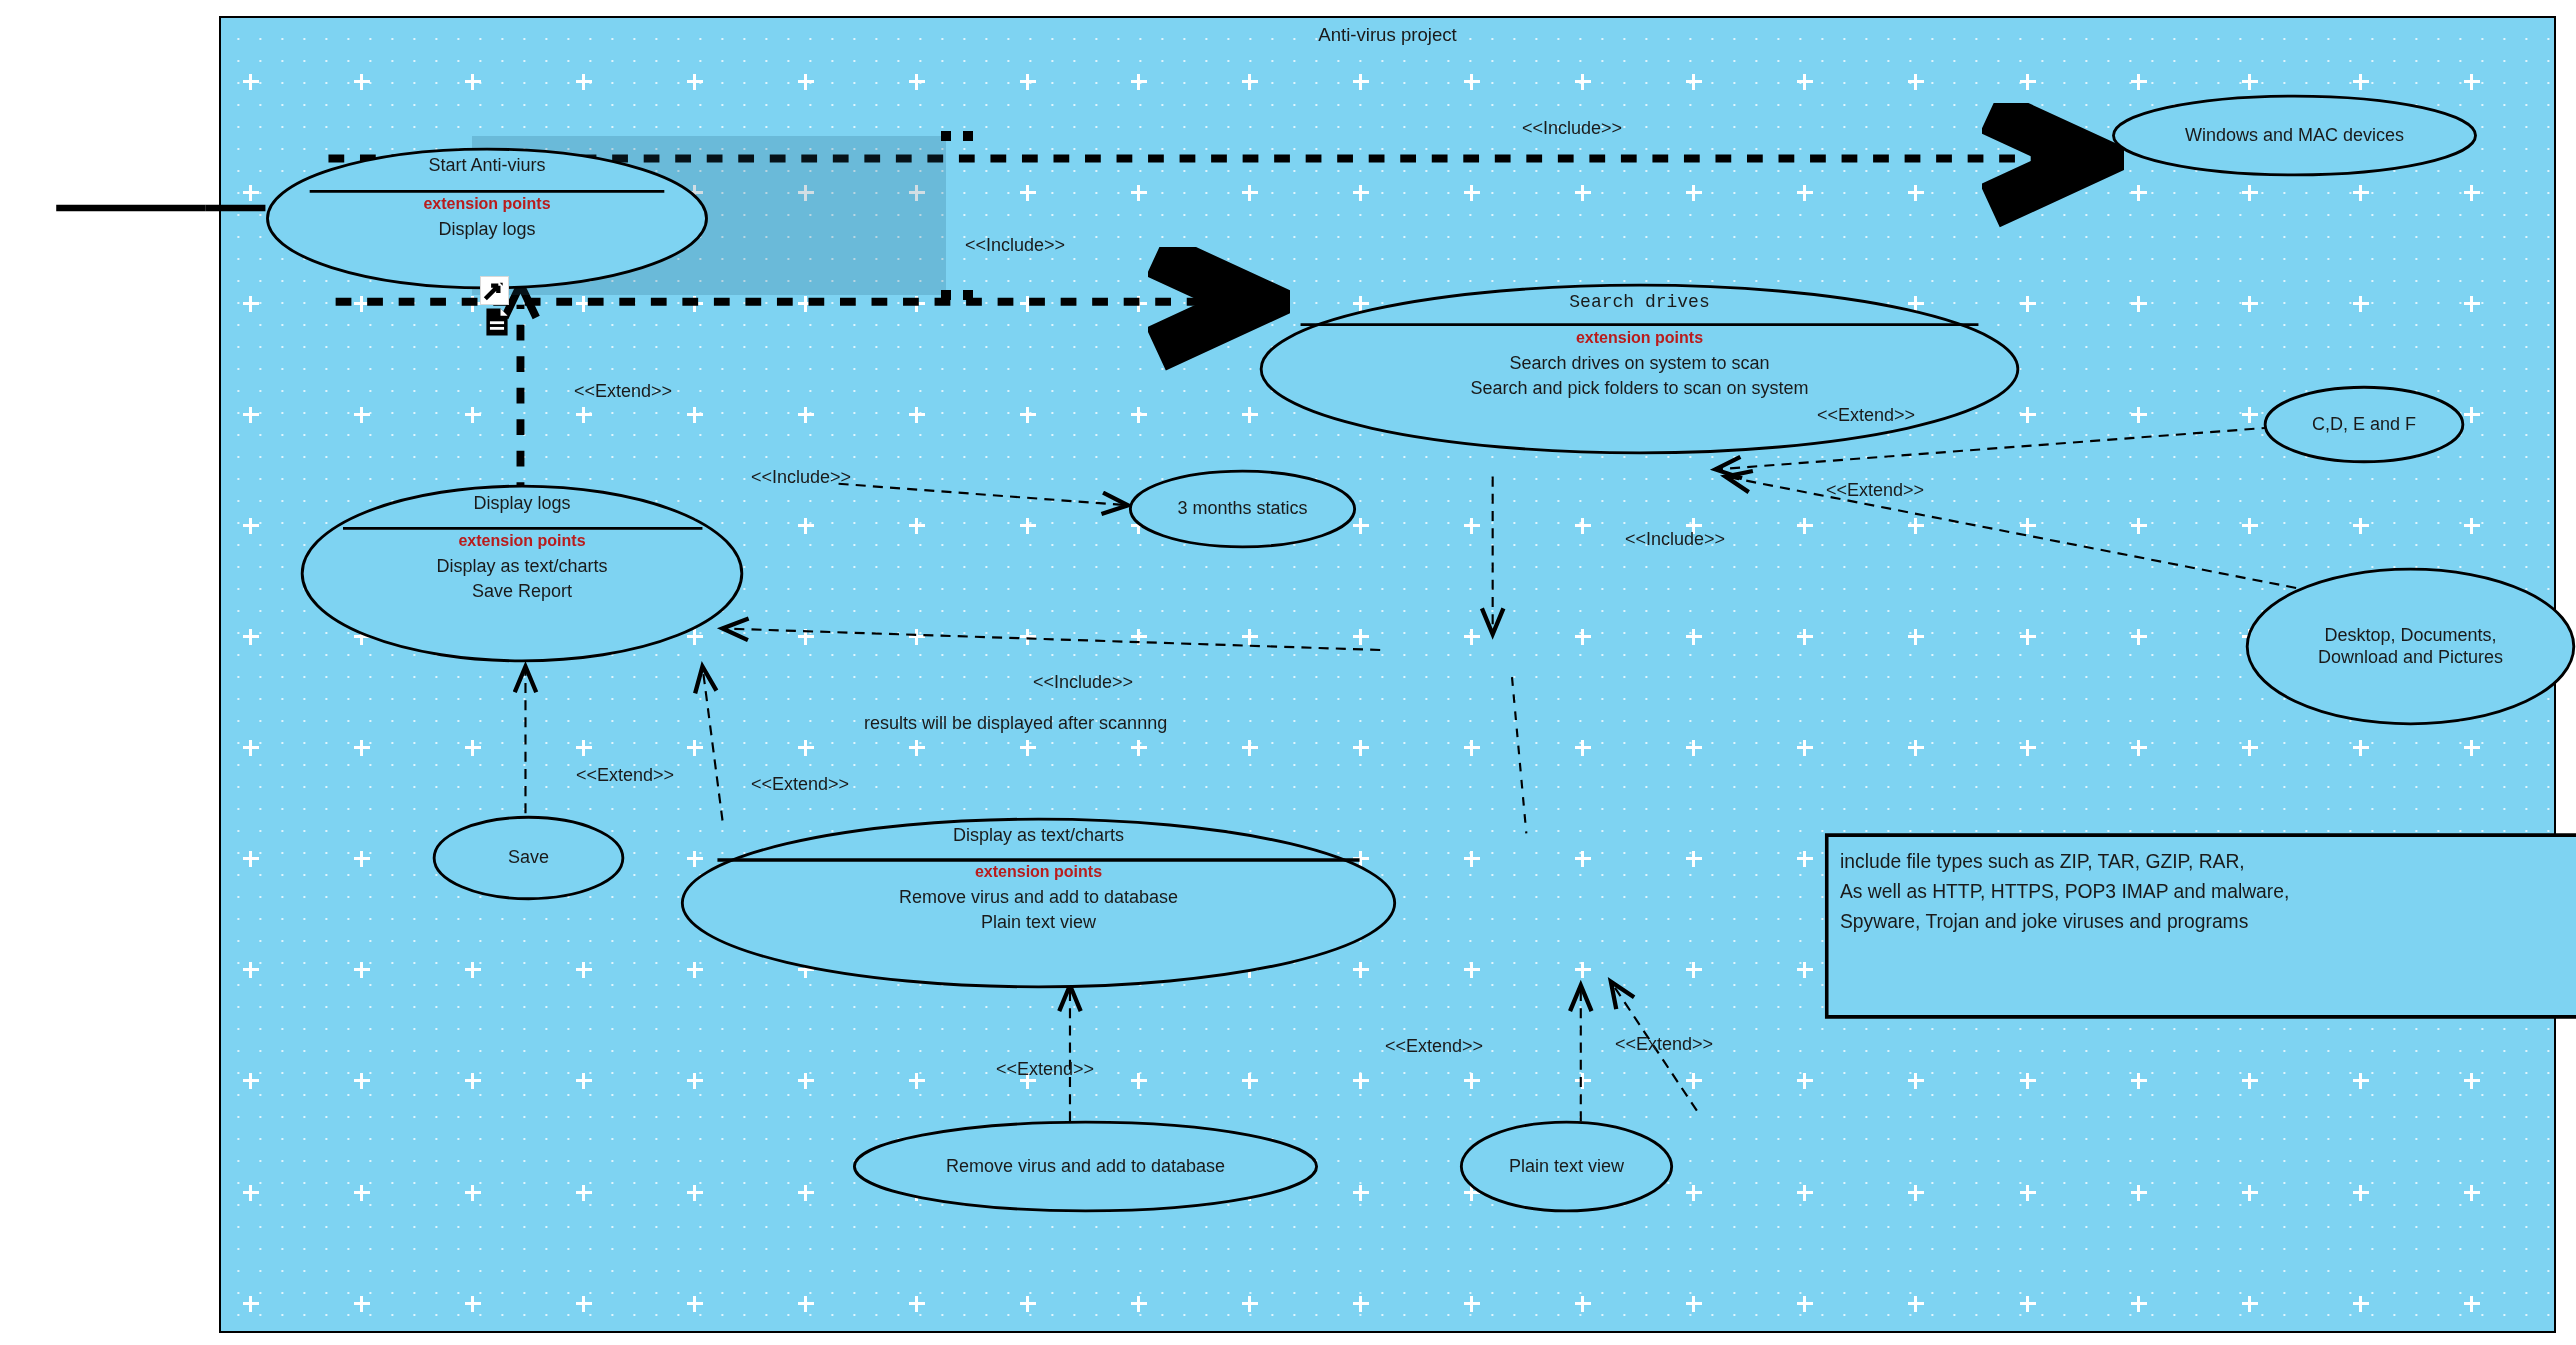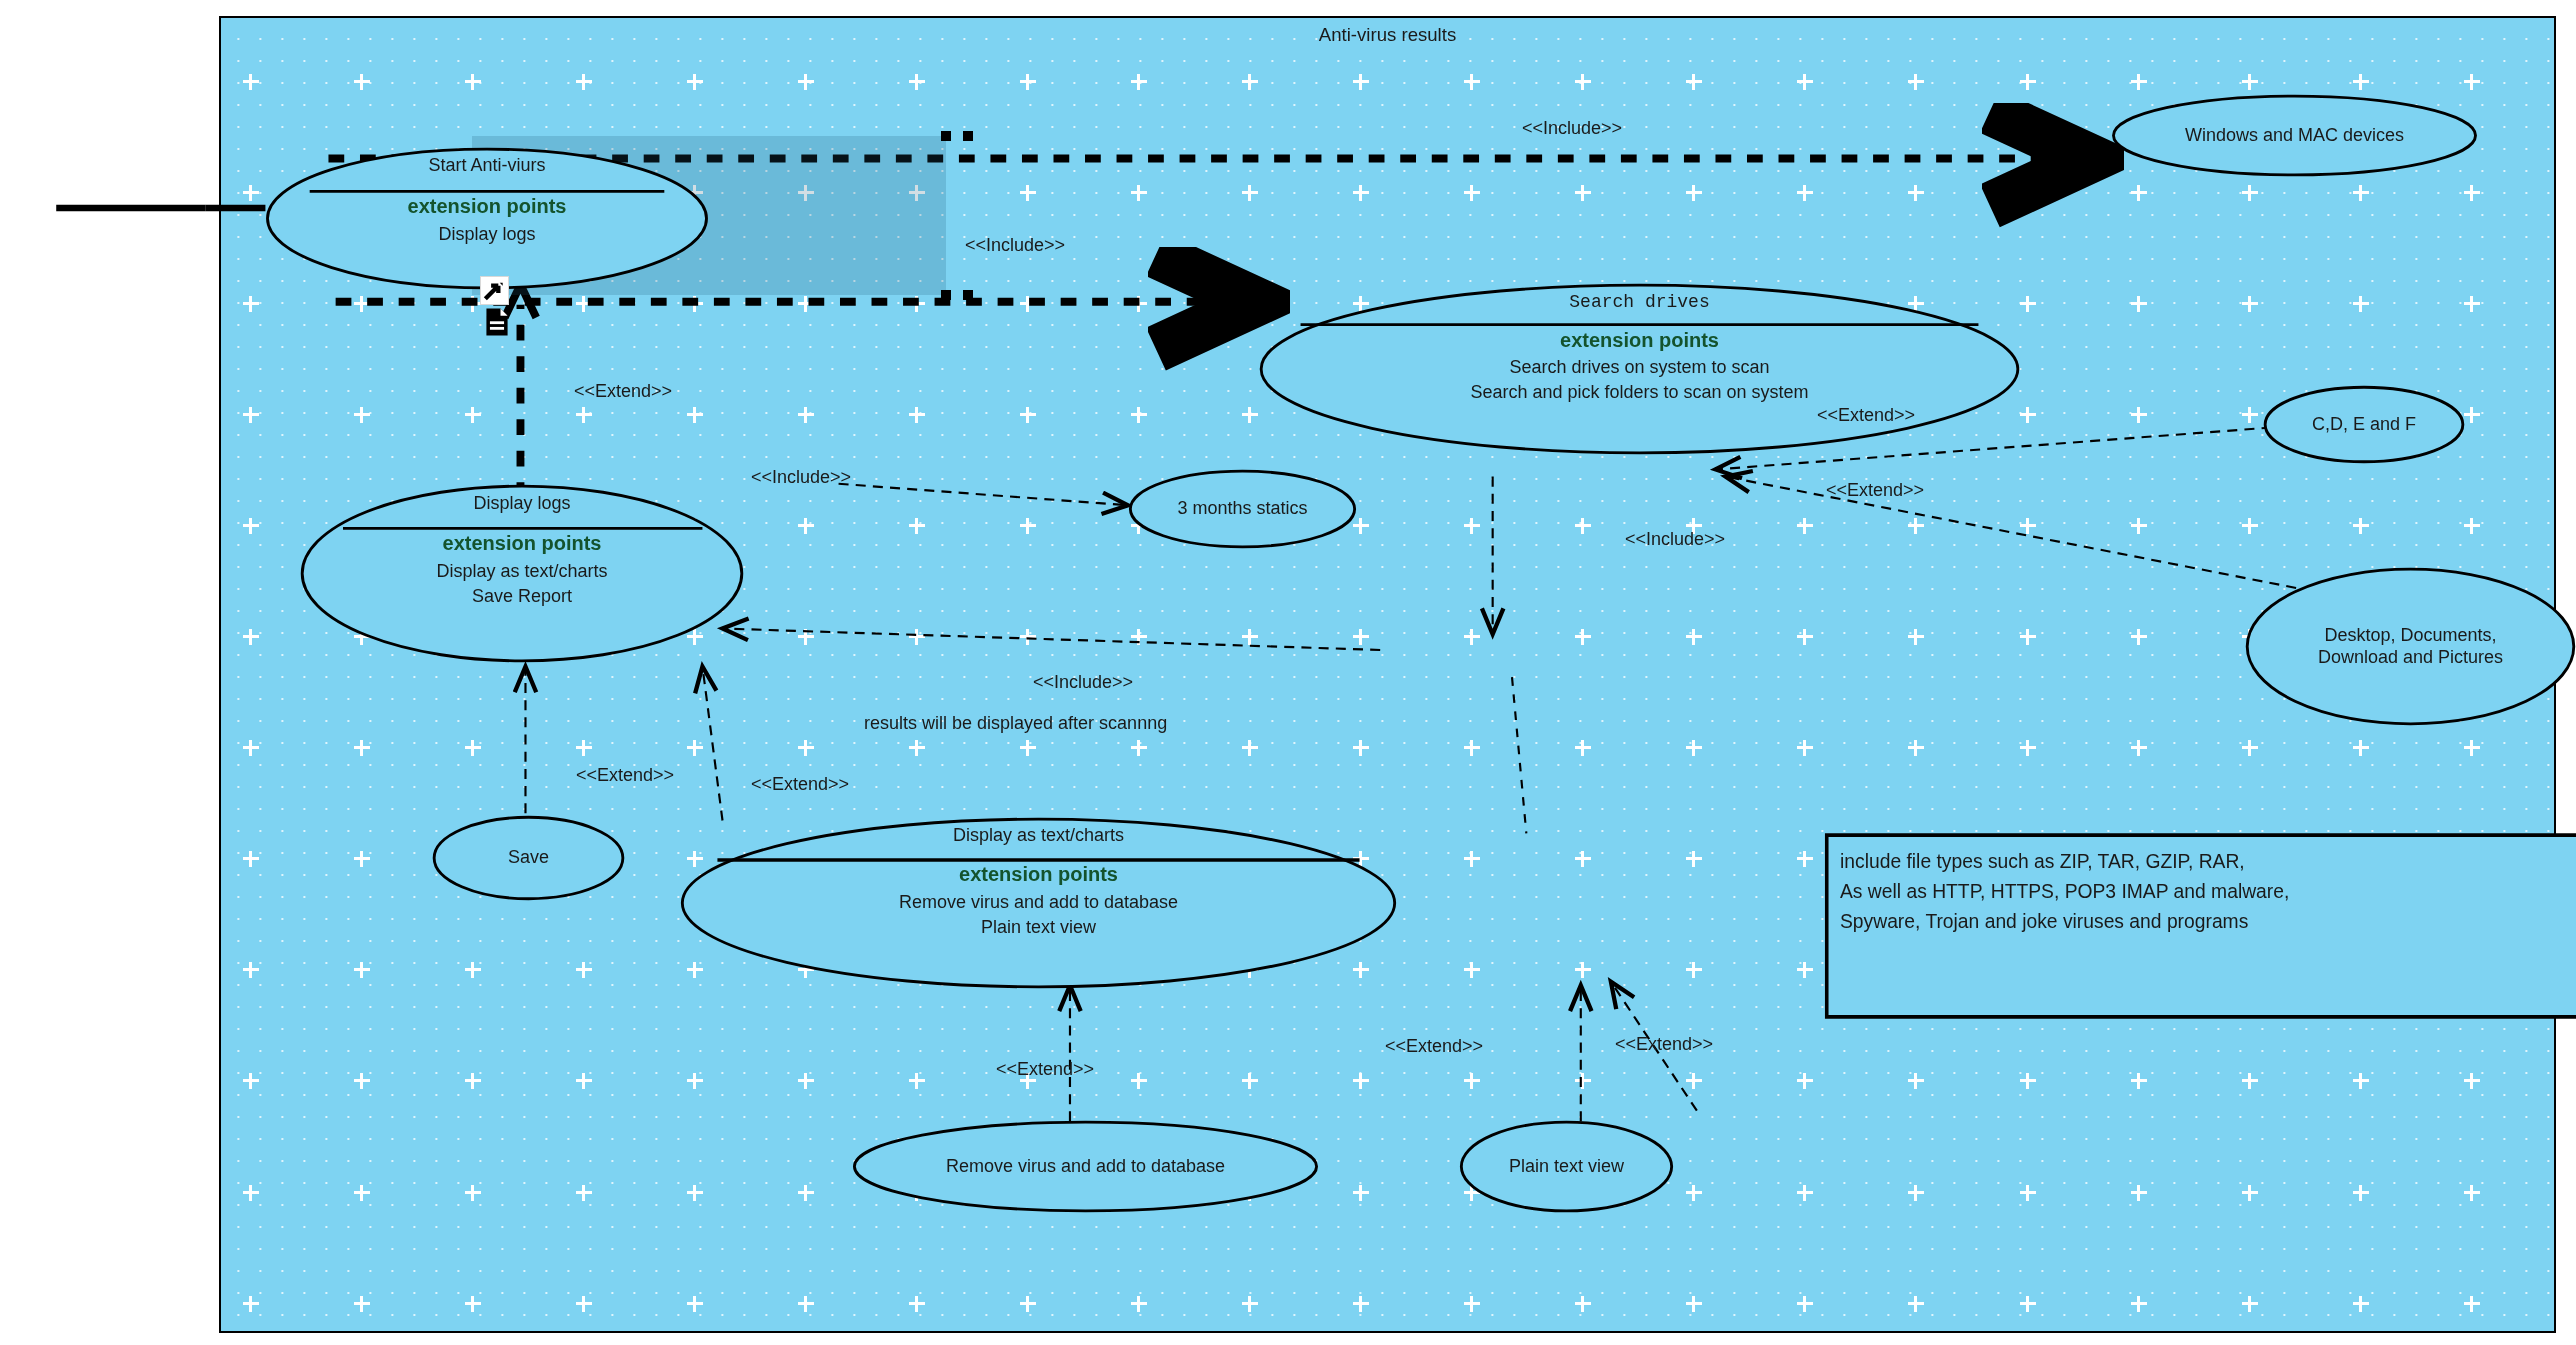--- a/index.html
+++ b/index.html
@@ -45,21 +45,21 @@
 
   
   .node{position:absolute;}
   .node svg{position:absolute;left:0;top:0;overflow:visible;}
   .node .labels{
     position:absolute;left:0;top:0;width:100%;height:100%;
     display:flex;flex-direction:column;align-items:center;
     pointer-events:none;
   }
   .uc-title{font-size:18px;color:#1a1a1a;line-height:1.1;white-space:nowrap;}
-  .ep-head{font-size:20px;font-weight:bold;color:#14532d;line-height:1.15;white-space:nowrap;}
+  .ep-head{font-size:16px;font-weight:bold;color:#b91c1c;line-height:1.15;white-space:nowrap;}
   .ep-item{font-size:18px;color:#1a1a1a;line-height:1.15;white-space:nowrap;}
   .simple-label{font-size:18px;color:#1a1a1a;line-height:1.18;text-align:center;white-space:nowrap;}
 
   
   #selection-overlay{
     position:absolute;left:251px;top:118px;width:474px;height:159px;
     background:rgba(30,90,120,.20);
     box-sizing:border-box;
   }
   .sel-handle{position:absolute;width:10px;height:10px;background:#000;}
@@ -347,21 +347,21 @@
         <div class="plus" style="left: 1465px; top: 1278px;"></div>
         <div class="plus" style="left: 1576px; top: 1278px;"></div>
         <div class="plus" style="left: 1687px; top: 1278px;"></div>
         <div class="plus" style="left: 1799px; top: 1278px;"></div>
         <div class="plus" style="left: 1910px; top: 1278px;"></div>
         <div class="plus" style="left: 2021px; top: 1278px;"></div>
         <div class="plus" style="left: 2132px; top: 1278px;"></div>
         <div class="plus" style="left: 2243px; top: 1278px;"></div>
       </div>
 
-    <div id="diagram-title">Anti-virus results</div>
+    <div id="diagram-title">Anti-virus project</div>
 
     <svg id="connectors" viewBox="0 0 3262 1838">
       <defs>
         <marker id="openArrow" markerWidth="16" markerHeight="16" refX="13" refY="6" orient="auto">
           <path d="M1,1 L13,6 L1,11" fill="none" stroke="#000" stroke-width="2"></path>
         </marker>
         <marker id="openArrowThick" markerWidth="18" markerHeight="18" refX="14" refY="7" orient="auto">
           <path d="M1,1 L14,7 L1,13" fill="none" stroke="#000" stroke-width="6"></path>
         </marker>
       </defs>

